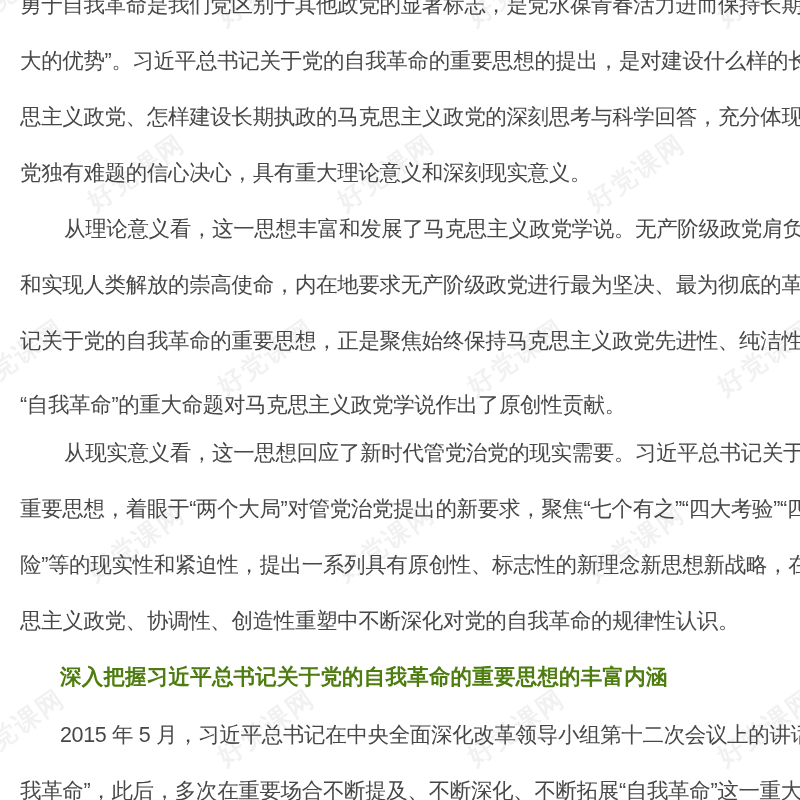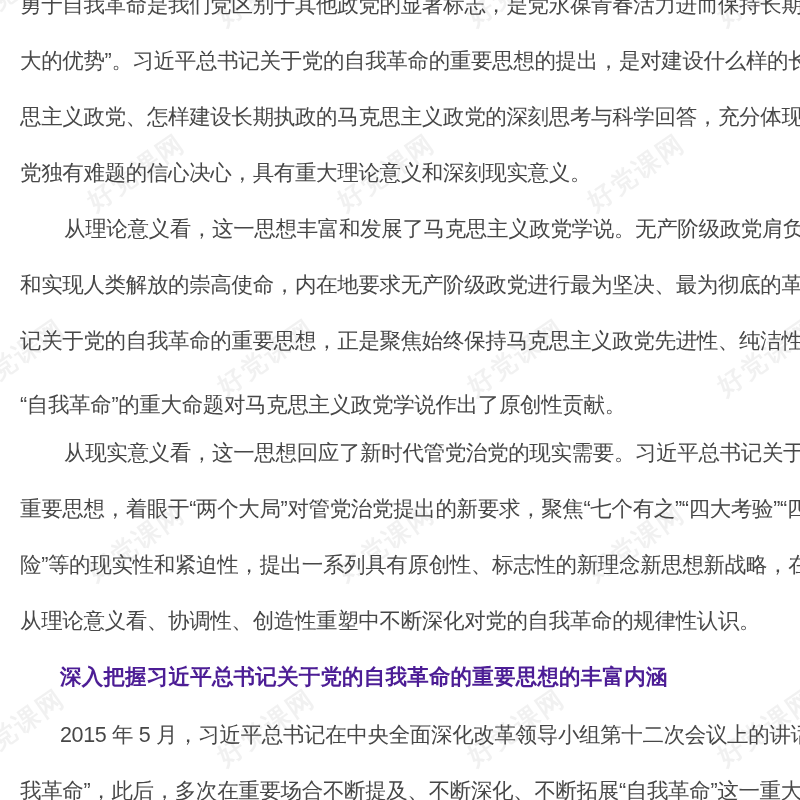--- a/index.html
+++ b/index.html
@@ -68,21 +68,21 @@
   }
   .doc-line.indent {
     text-indent: 0;
     padding-left: 44px;
   }
   .doc-line.indent-wide {
     padding-left: 40px;
   }
   .doc-line.heading {
     font-weight: 700;
-    color: #4c1d95;
+    color: #4d7c0f;
     padding-left: 40px;
     letter-spacing: 0.2px;
   }
   .doc-line.tight {
     letter-spacing: -0.35px;
   }
 </style>
 </head>
 <body>
 
@@ -116,21 +116,21 @@
     <div class="doc-line tight" style="top:160px;">党独有难题的信心决心，具有重大理论意义和深刻现实意义。</div>
 
     <div class="doc-line tight indent" style="top:216px;">从理论意义看，这一思想丰富和发展了马克思主义政党学说。无产阶级政党肩负着领导社会发展</div>
     <div class="doc-line tight" style="top:272px;">和实现人类解放的崇高使命，内在地要求无产阶级政党进行最为坚决、最为彻底的革命。习近平总书</div>
     <div class="doc-line tight" style="top:328px;">记关于党的自我革命的重要思想，正是聚焦始终保持马克思主义政党先进性、纯洁性的政治本色，以</div>
     <div class="doc-line tight" style="top:384px;margin-top:8px;">“自我革命”的重大命题对马克思主义政党学说作出了原创性贡献。</div>
 
     <div class="doc-line tight indent" style="top:440px;">从现实意义看，这一思想回应了新时代管党治党的现实需要。习近平总书记关于党的自我革命的</div>
     <div class="doc-line tight" style="top:496px;">重要思想，着眼于“两个大局”对管党治党提出的新要求，聚焦“七个有之”“四大考验”“四种危</div>
     <div class="doc-line tight" style="top:552px;">险”等的现实性和紧迫性，提出一系列具有原创性、标志性的新理念新思想新战略，在有力推进管党</div>
-    <div class="doc-line tight" style="top:608px;">从理论意义看、协调性、创造性重塑中不断深化对党的自我革命的规律性认识。</div>
+    <div class="doc-line tight" style="top:608px;">思主义政党、协调性、创造性重塑中不断深化对党的自我革命的规律性认识。</div>
 
     <div class="doc-line heading" style="top:664px;">深入把握习近平总书记关于党的自我革命的重要思想的丰富内涵</div>
 
     <div class="doc-line tight indent-wide" style="top:722px;">2015 年 5 月，习近平总书记在中央全面深化改革领导小组第十二次会议上的讲话中首次提出“自</div>
     <div class="doc-line tight" style="top:778px;">我革命”，此后，多次在重要场合不断提及、不断深化、不断拓展“自我革命”这一重大命题，形成</div>
   </div>
 
 </div>
 
 </body></html>

